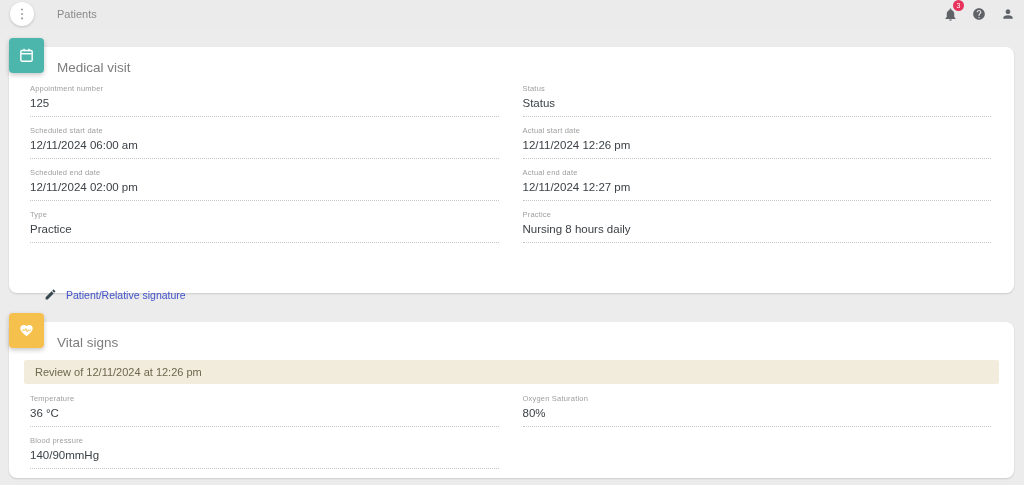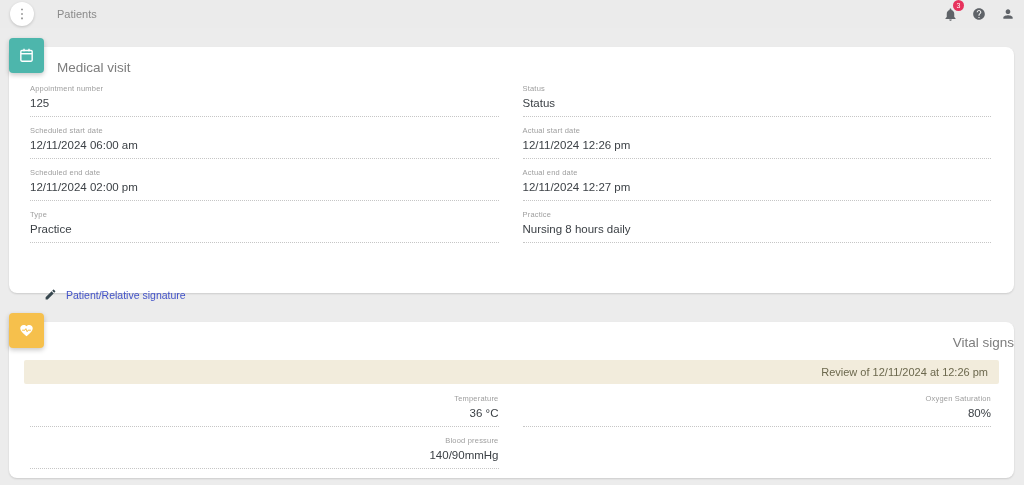--- a/index.html
+++ b/index.html
@@ -43,21 +43,21 @@
     font-size:7px; line-height:11px; text-align:center; padding:0 2px;
   }
 
   
   .card {
     position:absolute; left:9px; width:1005px;
     background:#ffffff; border-radius:8px;
     box-shadow:0 1px 2px rgba(0,0,0,.14);
   }
   .card-medical { top:47px; height:246px; }
-  .card-vitals  { top:322px; height:156px;text-align:right; }
+  .card-vitals  { top:322px; height:156px; }
   .card-icon {
     position:absolute; left:0; top:-9px;
     width:35px; height:35px; border-radius:4px;
     display:flex; align-items:center; justify-content:center;
     box-shadow:0 2px 5px rgba(0,0,0,.22);
   }
   .card-icon.teal  { background:var(--accent-teal,#4db6ac); }
   .card-icon.amber { background:var(--accent-amber,#f6c04c); }
   .card-title {
     padding:13px 0 0 48px;

